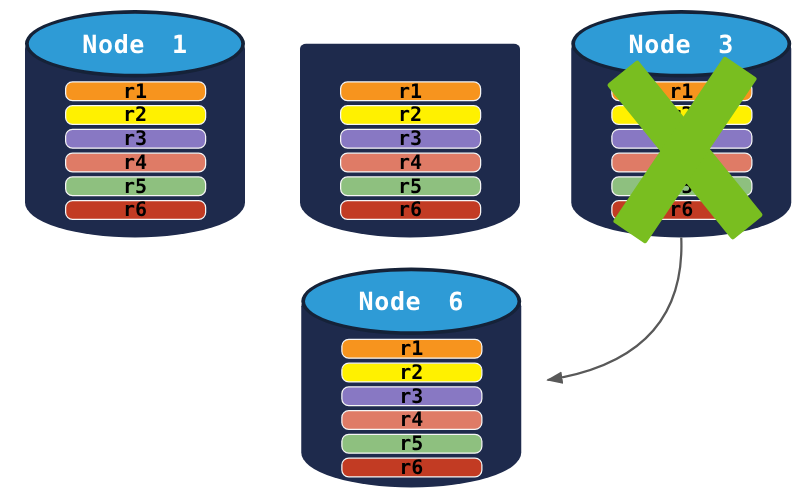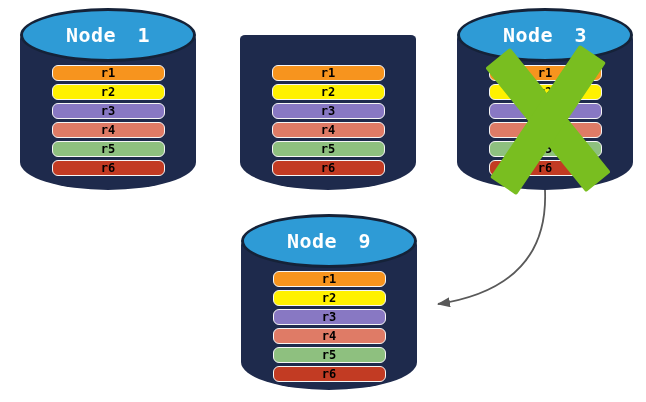--- a/index.html
+++ b/index.html
@@ -54,21 +54,21 @@
     top: 57px; left: 0; right: 0;
   }
   .bar {
     box-sizing: border-box;
     width: 113px;
     height: 16px;
     margin: 0 auto 3px auto;
     border: 1px solid var(--bar-border, #F5F5F5);
     border-radius: 6px;
     text-align: center;
-    font-size: 12px;
+    font-size: 16px;
     font-weight: bold;
     color: var(--bar-text, #000000);
     line-height: 14px;
   }
   .overlay {
     position: absolute;
     left: 0; top: 0;
     pointer-events: none;
   }
 </style>
@@ -115,21 +115,21 @@
       <div class="bar" style="background: rgb(136, 120, 195);">r3</div>
       <div class="bar" style="background: rgb(223, 123, 102);">r4</div>
       <div class="bar" style="background: rgb(142, 192, 127);">r5</div>
       <div class="bar" style="background: rgb(194, 59, 35);">r6</div>
     </div>
   </div>
 
   <div class="node node-4">
     <div class="cyl-body"></div>
     <div class="cyl-top">
-      <div class="node-title">Node 9</div>
+      <div class="node-title">Node 6</div>
     </div>
     <div class="bars">
       <div class="bar" style="background: rgb(247, 148, 30);">r1</div>
       <div class="bar" style="background: rgb(255, 241, 0);">r2</div>
       <div class="bar" style="background: rgb(136, 120, 195);">r3</div>
       <div class="bar" style="background: rgb(223, 123, 102);">r4</div>
       <div class="bar" style="background: rgb(142, 192, 127);">r5</div>
       <div class="bar" style="background: rgb(194, 59, 35);">r6</div>
     </div>
   </div>

